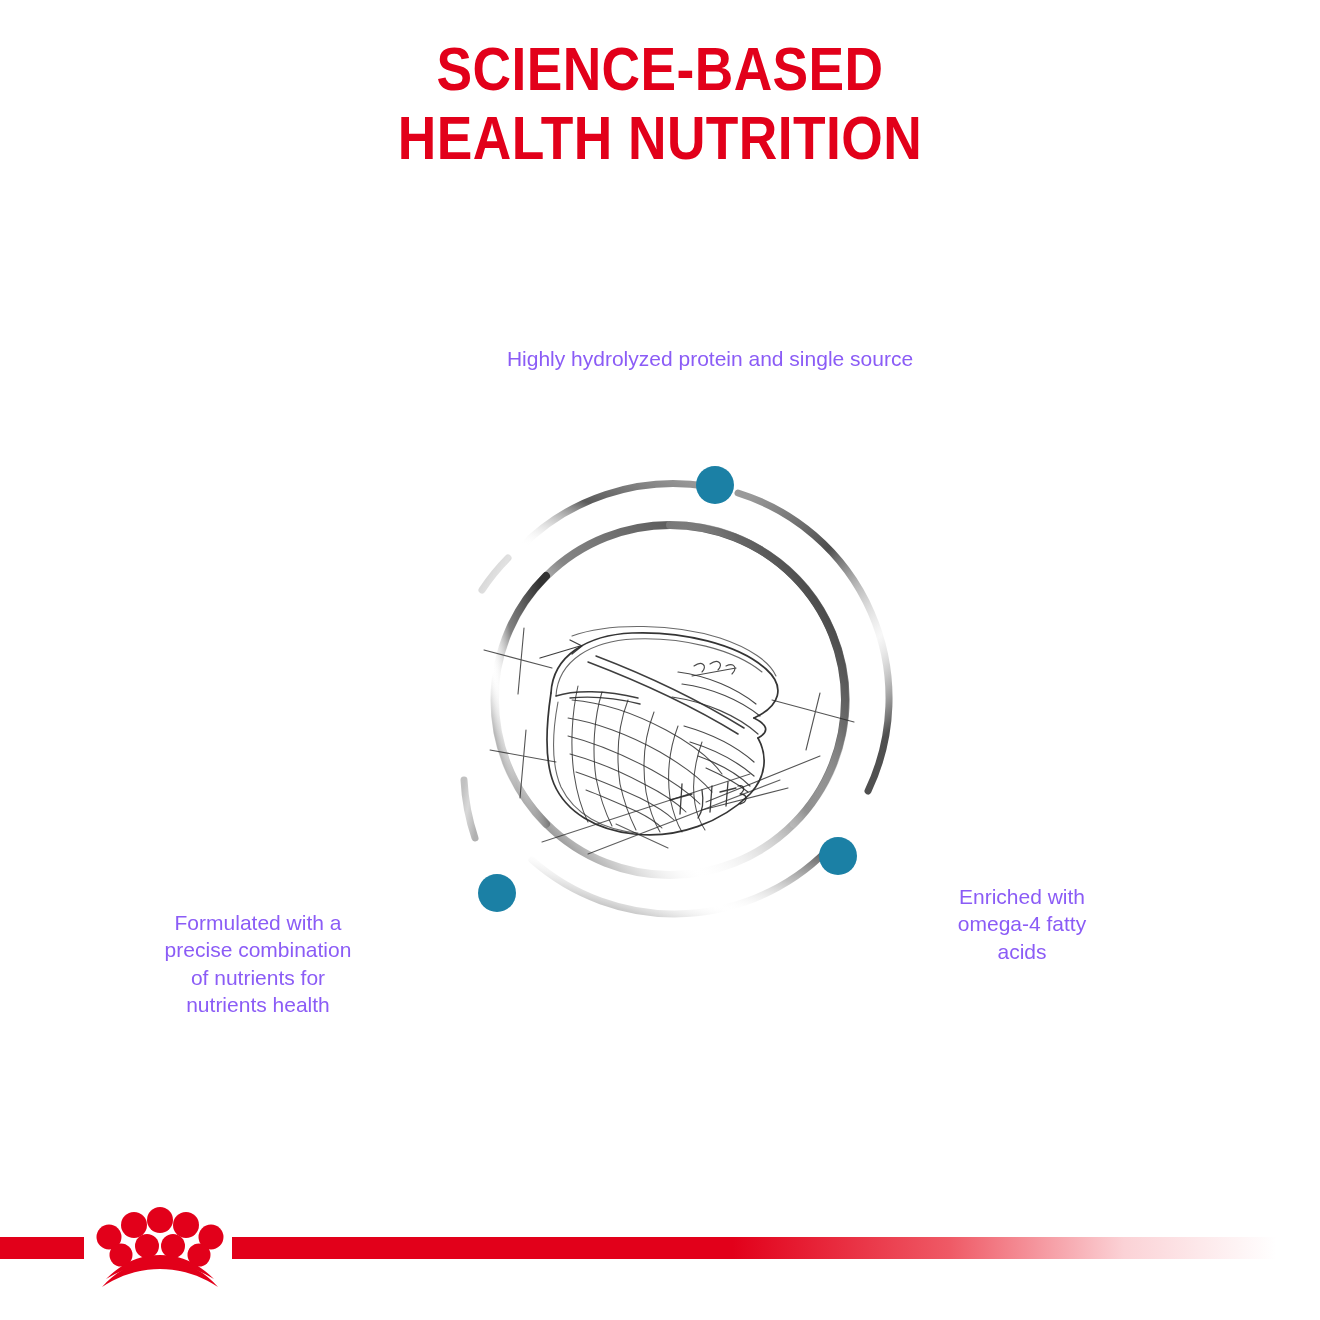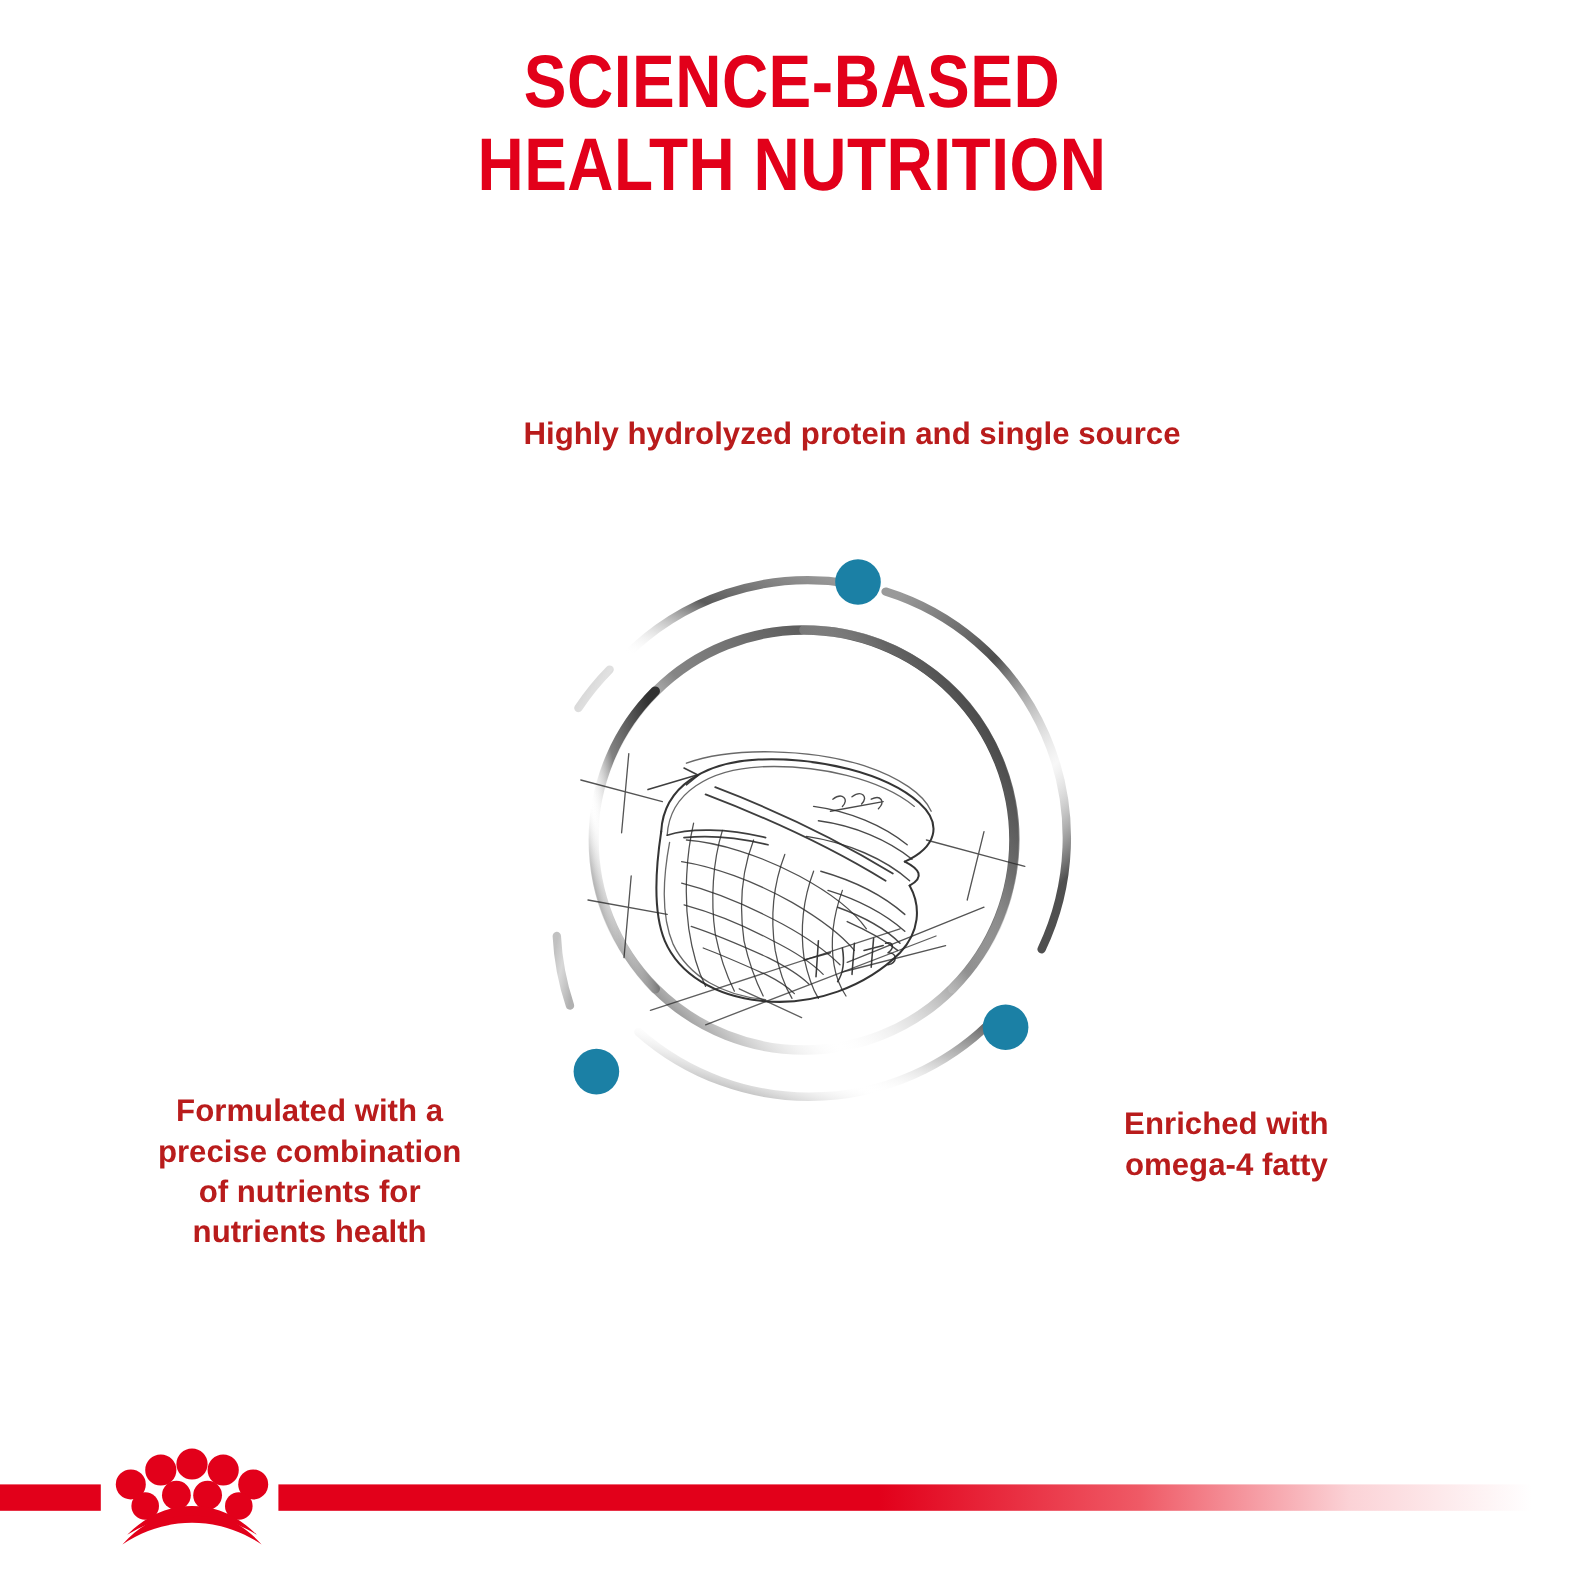--- a/index.html
+++ b/index.html
@@ -29,41 +29,41 @@
     line-height: 1.12;
     letter-spacing: 0.5px;
     transform: scaleX(0.86);
     transform-origin: 50% 0;
   }
   #headline .hl-line { display: block; white-space: nowrap; }
 
   
   .callout {
     position: absolute;
-    color: #b91c1c;
-    font-size: 26px;
+    color: #8b5cf6;
+    font-size: 21px;
     line-height: 1.30;
-    font-weight: bold;
+    font-weight: normal;
   }
   #callout-top {
     left: 300px;
     top: 345px;
     width: 820px;
     text-align: center;
   }
   #callout-left {
     left: 48px;
     top: 885px;
     width: 420px;
     text-align: center;
     margin-top: 24px;
   }
   #callout-right {
     left: 872px;
-    top: 920px;
+    top: 883px;
     width: 300px;
     text-align: center;
   }
   .callout .ln { display: block; }
 
   
   #circle-graphic {
     position: absolute;
     left: 420px;
     top: 450px;
@@ -124,20 +124,21 @@
 <div class="callout" id="callout-left">
   <span class="ln">Formulated with a</span>
   <span class="ln">precise combination</span>
   <span class="ln">of nutrients for</span>
   <span class="ln">nutrients health</span>
 </div>
 
 <div class="callout" id="callout-right">
   <span class="ln">Enriched with</span>
   <span class="ln">omega-4 fatty</span>
+  <span class="ln">acids</span>
 </div>
 
 <div id="circle-graphic">
   <svg viewBox="0 0 500 500" xmlns="http://www.w3.org/2000/svg">
     <defs>
 
       <linearGradient id="gradTopLeft" x1="0" y1="1" x2="1" y2="0">
         <stop offset="0%" stop-color="#5a5a5a" stop-opacity="0.95"></stop>
         <stop offset="40%" stop-color="#9a9a9a" stop-opacity="0.55"></stop>
         <stop offset="72%" stop-color="#efefef" stop-opacity="0.10"></stop>

